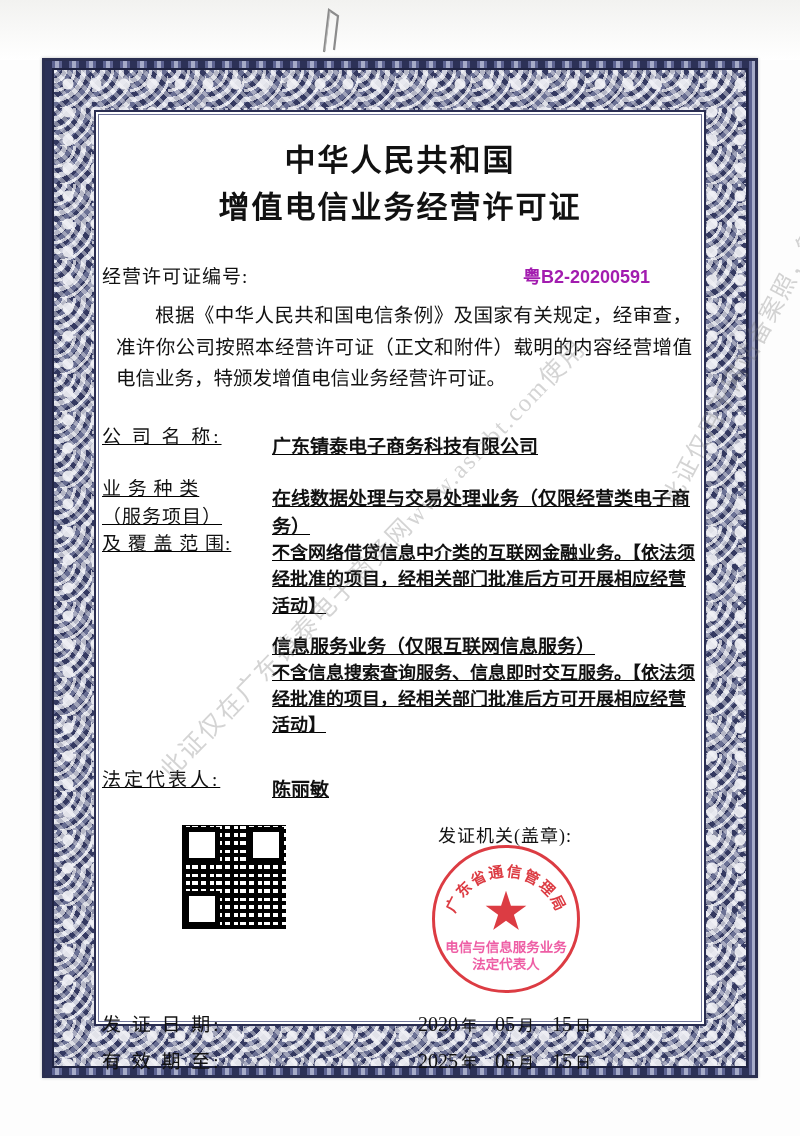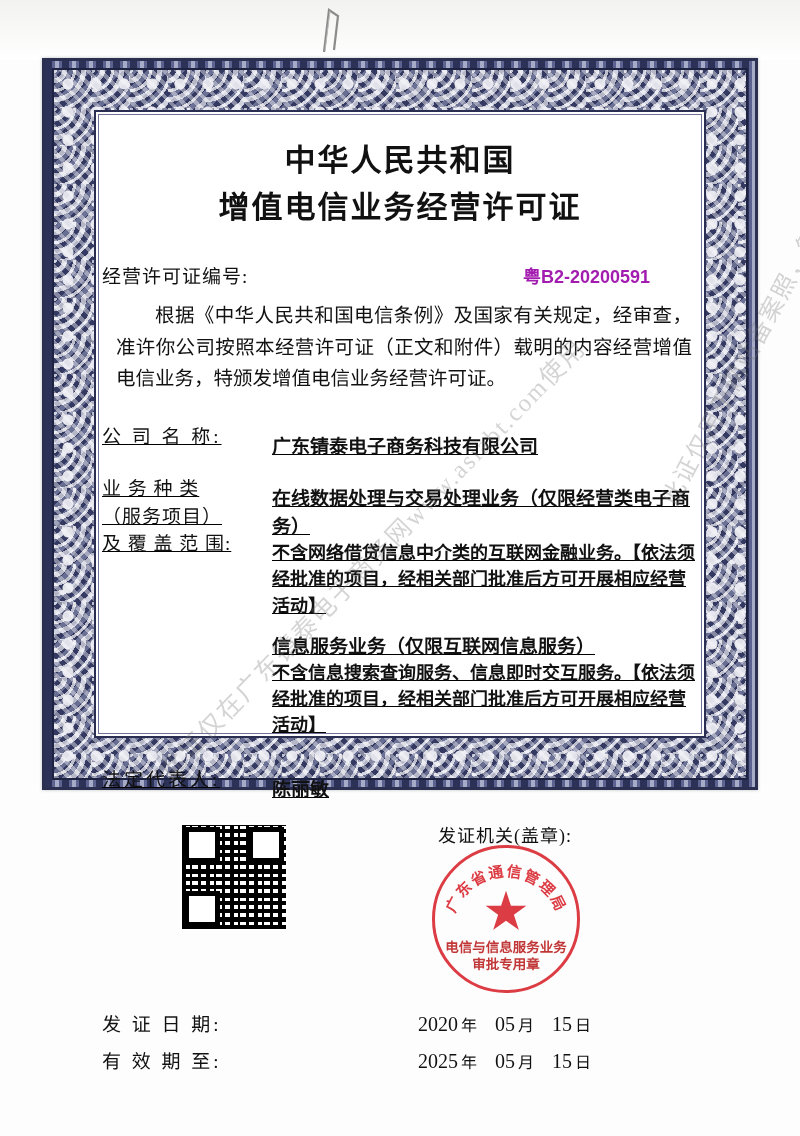--- a/index.html
+++ b/index.html
@@ -36,21 +36,21 @@
     width: 26px;
     height: 48px;
   }
 
   
   .cert {
     position: absolute;
     left: 42px;
     top: 58px;
     width: 716px;
-    height: 732px;
+    height: 1020px;
     background: #fefefe;
     box-shadow: 0 0 3px rgba(0,0,0,0.25);
   }
 
   
   .border-outer {
     position: absolute;
     inset: 0;
     border: 3px solid #2b2f50;
     background:
@@ -265,21 +265,21 @@
     font-size: 15.5px;
     font-family: "Liberation Serif", serif;
     font-weight: bold;
     letter-spacing: 2px;
   }
   .seal-bottom {
     position: absolute;
     left: 0; right: 0;
     bottom: 16px;
     text-align: center;
-    color: #b91c1c;
+    color: #ec4899;
     font-size: 13.5px;
     font-weight: bold;
     line-height: 1.25;
   }
 
   
   .date-row {
     display: flex;
     align-items: baseline;
     margin-top: 10px;
@@ -408,21 +408,21 @@
             <defs>
               <path id="arcpath" d="M 18,86 A 56,56 0 0 1 130,86"></path>
             </defs>
             <text>
               <textPath href="#arcpath" startOffset="50%" text-anchor="middle">广东省通信管理局</textPath>
             </text>
           </svg>
           <div class="seal-star">★</div>
           <div class="seal-bottom">
             <div>电信与信息服务业务</div>
-            <div>审批专用章</div>
+            <div>法定代表人</div>
           </div>
         </div>
       </div>
 
       <div class="date-row">
         <div class="date-label">发 证 日 期:</div>
         <div class="date-fields">
           <span class="dnum">2020</span>
           <span class="dunit">年</span>
           <span class="dnum">05</span>

